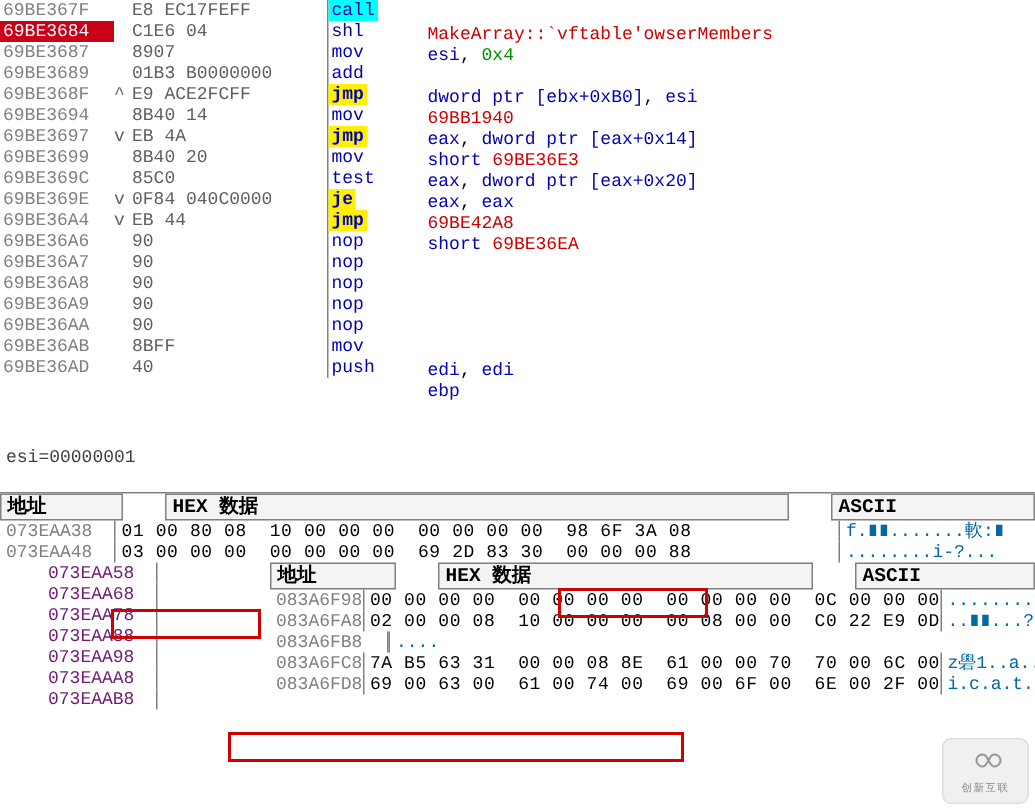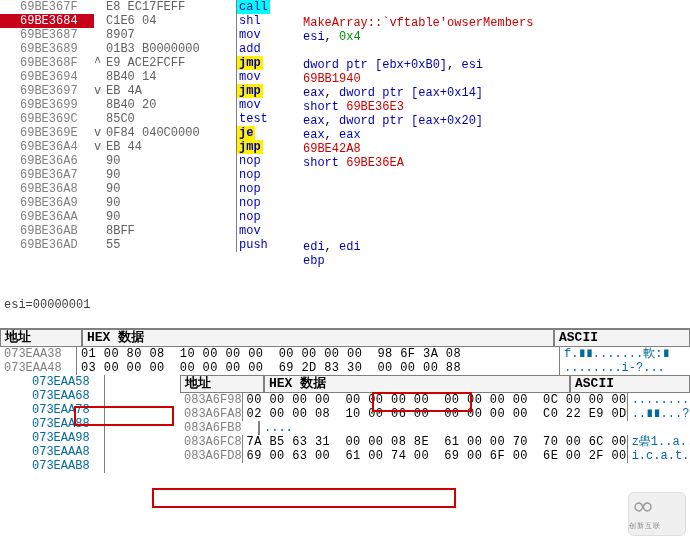--- a/index.html
+++ b/index.html
@@ -14,62 +14,62 @@
     --hl-red: #c80018;
     --line: #808080;
     --box-red: #d00000;
   }
   html,body { margin:0; padding:0; background:var(--bg); color:var(--fg);
     font-family:"Courier New",monospace; font-size:12px; line-height:14px;
     width:690px; height:540px; overflow:hidden; }
 
   .disasm { position:relative; height:296px; overflow:hidden; }
   .disasm-row { display:flex; white-space:pre; height:14px; align-items:center; }
-  .col-addr { width:74px; color:var(--gray); padding-left:20px; }
+  .col-addr { width:74px; color:var(--gray); padding-left:2px; }
   .col-caret { width:12px; color:#606060; }
   .col-bytes { width:130px; color:#606060; border-right:1px solid var(--line); }
   .col-mn-wrap { width:66px; }
   .col-mn { color:var(--blue); padding:0 2px; }
   .col-ops { flex:1;margin-top:31px; }
   .hl-cyan .col-mn { background:var(--hl-cyan); }
   .hl-yellow .col-mn { background:var(--hl-yellow);font-weight:bold; }
   .hl-red .col-addr { background:var(--hl-red); color:#fff; }
   .op-reg, .op-kw { color:var(--blue); }
   .op-num, .op-imm { color:var(--green); }
   .op-sym { color:var(--red); }
 
   .status { height:28px; padding:2px 4px; border-top:0; color:#404040; }
 
   
   .hexwrap { border-top:1px solid var(--line); }
-  .pane { display:flex; }
+  .pane { display:flex;gap:28px; }
   .hdr { font-weight:bold; background:#f4f4f4; border:1px solid var(--line);
     display:flex; align-items:center; padding:0 4px; height:16px; font-size:13px; }
   .hdr-addr { width:72px; }
   .hdr-hex { flex:1; }
   .hdr-ascii { width:126px; }
   .hex-row { display:flex; height:14px; align-items:center; white-space:pre; }
   .hex-addr { width:72px; padding-left:4px; color:var(--gray); border-right:1px solid var(--line); }
   .hex-bytes { flex:1; padding-left:4px; letter-spacing:0.4px; }
   .hex-ascii { width:126px; padding-left:4px; color:#0369a1; border-left:1px solid var(--line); overflow:hidden; }
 
-  .grey-addr .hex-addr { color:#0369a1;padding-left:32px; }
+  .grey-addr .hex-addr { color:#701a75;padding-left:32px; }
 
   .nested { position:relative; margin-left:90px; }
   .nested .hdr-addr { width:74px; }
   .nested .hex-addr { width:74px; }
   .nested .hex-ascii { width:110px; }
   .nested .hdr-ascii { width:110px; }
 
   
   .redbox { position:absolute; border:2px solid var(--box-red); pointer-events:none; }
 
   .logo { position:absolute; right:4px; bottom:4px; width:56px; height:42px;
     border-radius:6px; background:#f0f0f0; color:#888; font-size:8px;
-    display:flex; flex-direction:column; justify-content:center;
+    display:flex; flex-direction:column; align-items:center; justify-content:center;
     border:1px solid #ddd; }
   .logo svg { width:24px; height:24px; }
   .logo-cap { font-size:7px; letter-spacing:1px; }
 </style>
 </head>
 <body>
 
 <div class="disasm" id="disasm">
     <div class="disasm-row hl-cyan"><span class="col-addr">69BE367F</span><span class="col-caret"> </span><span class="col-bytes">E8 EC17FEFF</span><span class="col-mn-wrap"><span class="col-mn">call</span></span><span class="col-ops"><span class="op-sym">MakeArray::`vftable'owserMembers</span></span></div>
     <div class="disasm-row hl-red"><span class="col-addr">69BE3684</span><span class="col-caret"> </span><span class="col-bytes">C1E6 04</span><span class="col-mn-wrap"><span class="col-mn">shl</span></span><span class="col-ops"><span class="op-reg">esi</span><span class="">, </span><span class="op-num">0x4</span></span></div>
@@ -81,21 +81,21 @@
     <div class="disasm-row"><span class="col-addr">69BE3699</span><span class="col-caret"> </span><span class="col-bytes">8B40 20</span><span class="col-mn-wrap"><span class="col-mn">mov</span></span><span class="col-ops"><span class="op-reg">eax</span><span class="">, </span><span class="op-kw">dword ptr </span><span class="op-reg">[eax+0x20]</span></span></div>
     <div class="disasm-row"><span class="col-addr">69BE369C</span><span class="col-caret"> </span><span class="col-bytes">85C0</span><span class="col-mn-wrap"><span class="col-mn">test</span></span><span class="col-ops"><span class="op-reg">eax</span><span class="">, </span><span class="op-reg">eax</span></span></div>
     <div class="disasm-row hl-yellow"><span class="col-addr">69BE369E</span><span class="col-caret">v</span><span class="col-bytes">0F84 040C0000</span><span class="col-mn-wrap"><span class="col-mn">je</span></span><span class="col-ops"><span class="op-sym">69BE42A8</span></span></div>
     <div class="disasm-row hl-yellow"><span class="col-addr">69BE36A4</span><span class="col-caret">v</span><span class="col-bytes">EB 44</span><span class="col-mn-wrap"><span class="col-mn">jmp</span></span><span class="col-ops"><span class="op-kw">short </span><span class="op-sym">69BE36EA</span></span></div>
     <div class="disasm-row"><span class="col-addr">69BE36A6</span><span class="col-caret"> </span><span class="col-bytes">90</span><span class="col-mn-wrap"><span class="col-mn">nop</span></span><span class="col-ops"></span></div>
     <div class="disasm-row"><span class="col-addr">69BE36A7</span><span class="col-caret"> </span><span class="col-bytes">90</span><span class="col-mn-wrap"><span class="col-mn">nop</span></span><span class="col-ops"></span></div>
     <div class="disasm-row"><span class="col-addr">69BE36A8</span><span class="col-caret"> </span><span class="col-bytes">90</span><span class="col-mn-wrap"><span class="col-mn">nop</span></span><span class="col-ops"></span></div>
     <div class="disasm-row"><span class="col-addr">69BE36A9</span><span class="col-caret"> </span><span class="col-bytes">90</span><span class="col-mn-wrap"><span class="col-mn">nop</span></span><span class="col-ops"></span></div>
     <div class="disasm-row"><span class="col-addr">69BE36AA</span><span class="col-caret"> </span><span class="col-bytes">90</span><span class="col-mn-wrap"><span class="col-mn">nop</span></span><span class="col-ops"></span></div>
     <div class="disasm-row"><span class="col-addr">69BE36AB</span><span class="col-caret"> </span><span class="col-bytes">8BFF</span><span class="col-mn-wrap"><span class="col-mn">mov</span></span><span class="col-ops"><span class="op-reg">edi</span><span class="">, </span><span class="op-reg">edi</span></span></div>
-    <div class="disasm-row"><span class="col-addr">69BE36AD</span><span class="col-caret"> </span><span class="col-bytes">55</span><span class="col-mn-wrap"><span class="col-mn">push</span></span><span class="col-ops"><span class="op-reg">ebp</span></span></div>
+    <div class="disasm-row"><span class="col-addr">69BE36AD</span><span class="col-caret"> </span><span class="col-bytes">40</span><span class="col-mn-wrap"><span class="col-mn">push</span></span><span class="col-ops"><span class="op-reg">ebp</span></span></div>
   </div>
 
 <div class="status">
   <span>esi=00000001</span>
 </div>
 
 <div class="hexwrap" style="position:relative">
 
   <div>
     <div class="pane">
@@ -115,21 +115,21 @@
         <div class="hex-row grey-addr"><span class="hex-addr">073EAAB8</span></div>
       </div>
   </div>
 <div class="nested" style="position: absolute; left: 90px; right: 0px; top: 46px;">
       <div class="pane">
         <div class="hdr hdr-addr">地址</div>
         <div class="hdr hdr-hex">HEX 数据</div>
         <div class="hdr hdr-ascii">ASCII</div>
       </div>
       <div class="hex-row"><span class="hex-addr">083A6F98</span><span class="hex-bytes">00 00 00 00  00 00 00 00  00 00 00 00  0C 00 00 00</span><span class="hex-ascii">............</span></div>
-      <div class="hex-row"><span class="hex-addr">083A6FA8</span><span class="hex-bytes">02 00 00 08  10 00 06 00  00 00 00 00  C0 22 E9 0D</span><span class="hex-ascii">..∎∎...?..</span></div>
+      <div class="hex-row"><span class="hex-addr">083A6FA8</span><span class="hex-bytes">02 00 00 08  10 00 00 00  00 08 00 00  C0 22 E9 0D</span><span class="hex-ascii">..∎∎...?..</span></div>
       <div class="hex-row"><span class="hex-addr">083A6FB8</span><span class="hex-ascii">....</span></div>
       <div class="hex-row"><span class="hex-addr">083A6FC8</span><span class="hex-bytes">7A B5 63 31  00 00 08 8E  61 00 00 70  70 00 6C 00</span><span class="hex-ascii">z礐1..a..p.p.l.</span></div>
       <div class="hex-row"><span class="hex-addr">083A6FD8</span><span class="hex-bytes">69 00 63 00  61 00 74 00  69 00 6F 00  6E 00 2F 00</span><span class="hex-ascii">i.c.a.t.i.o.n./.</span></div>
     </div>
   </div>
 
 <div class="logo">
   <svg viewBox="0 0 24 24">
     <path d="M6 12c0-2 1.5-4 4-4s3 2 4 4 2 4 4 4 4-2 4-4-1.5-4-4-4-3 2-4 4-2 4-4 4-4-2-4-4z" fill="none" stroke="#999" stroke-width="1.4"></path>
   </svg>

